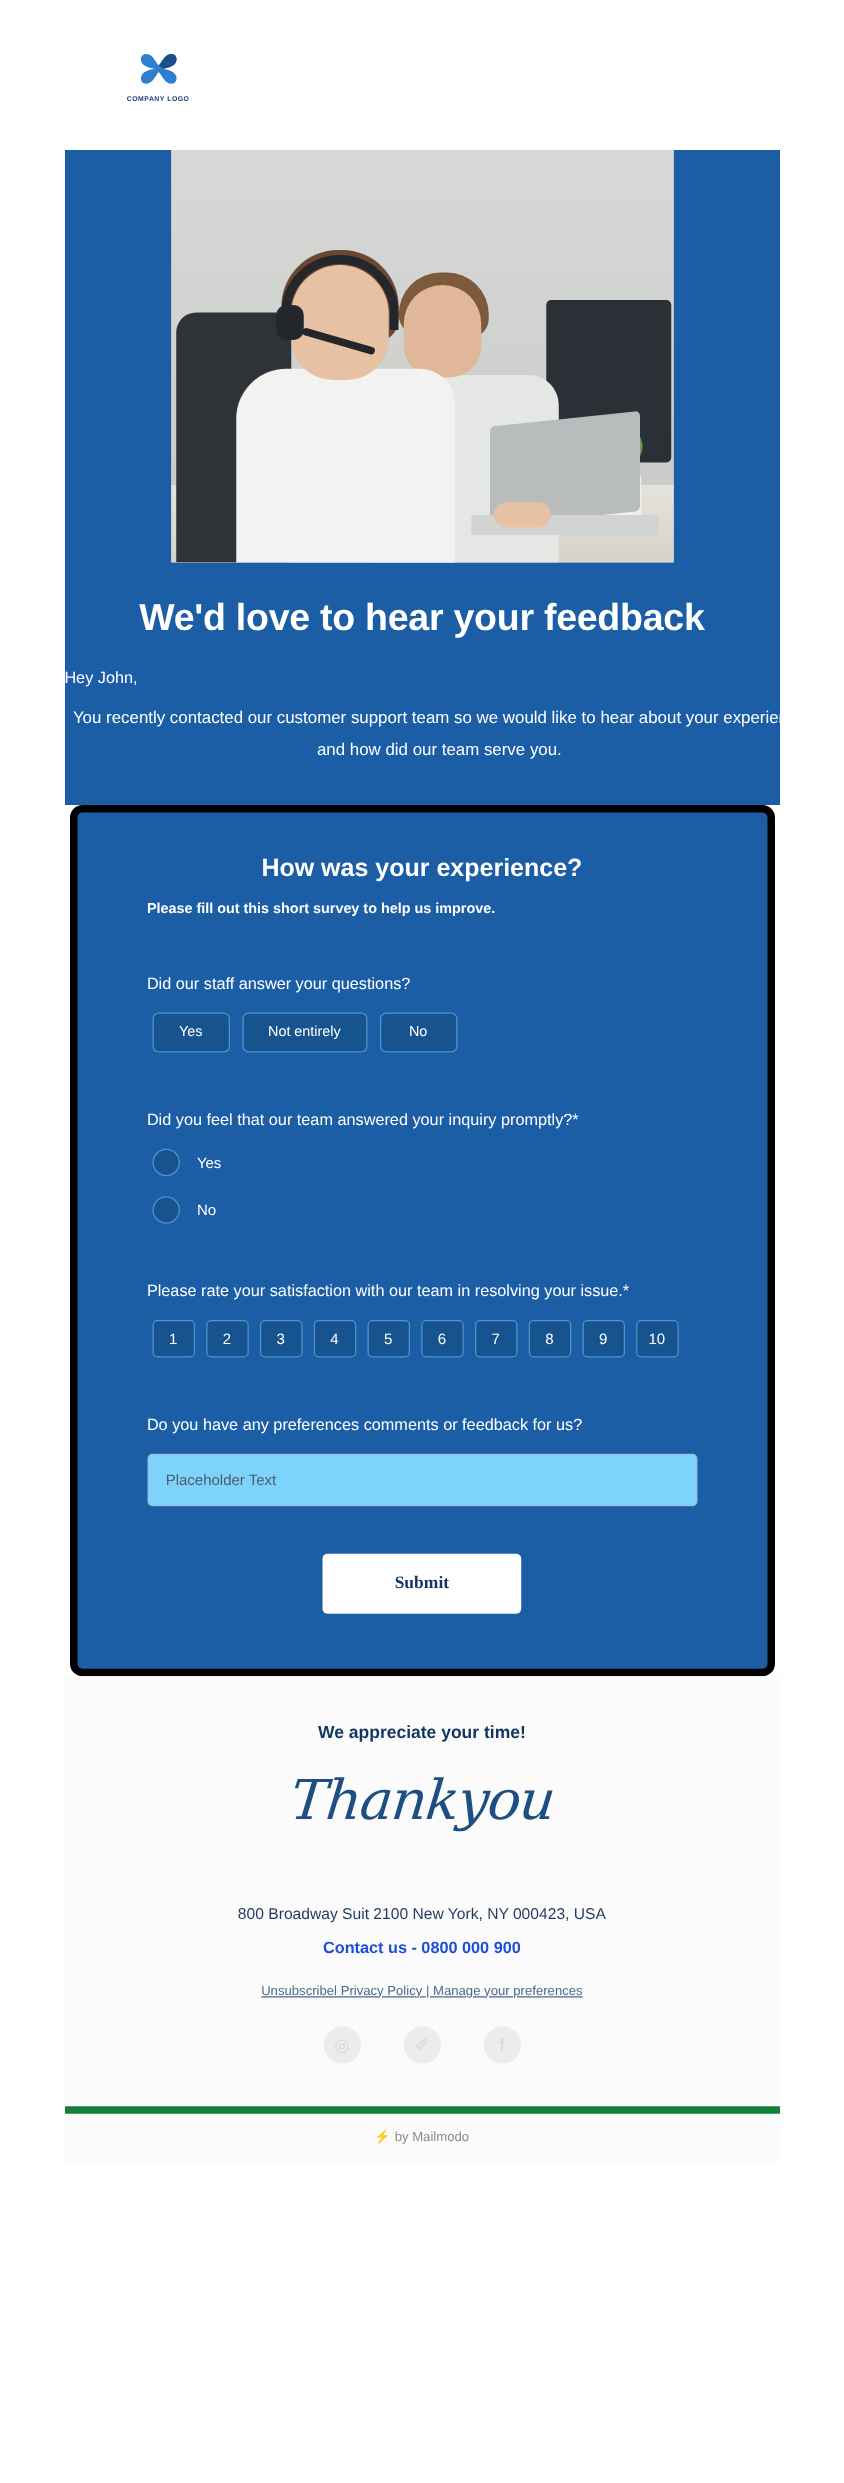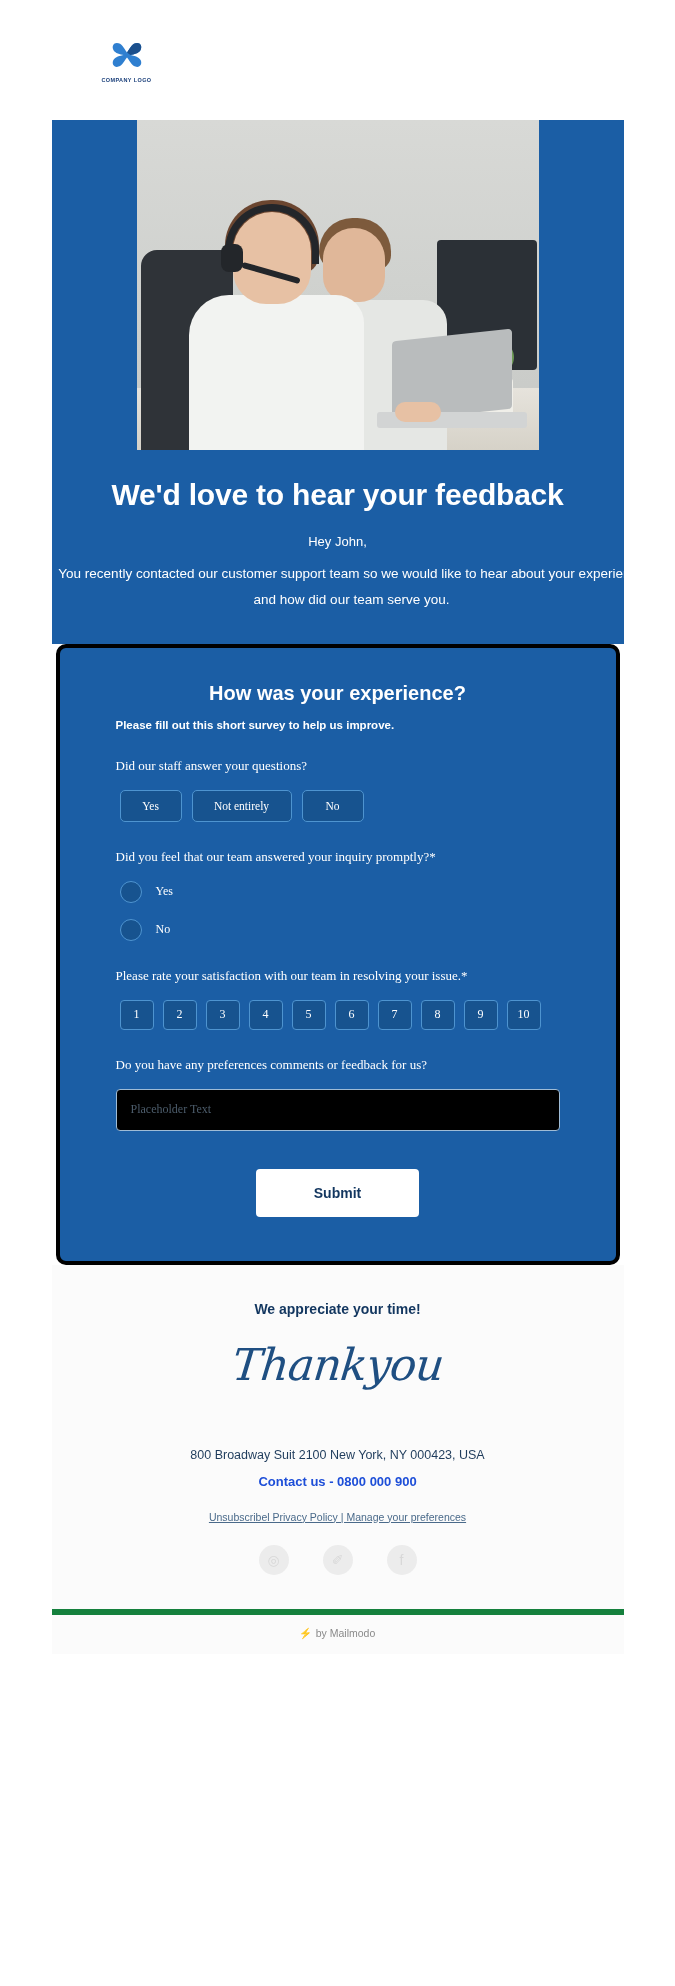--- a/index.html
+++ b/index.html
@@ -136,59 +136,59 @@
   .hero h1 {
     margin: 28px 0 0 0;
     text-align: center;
     color: #ffffff;
     font-size: 30px;
     font-weight: bold;
     letter-spacing: -0.2px;
   }
   .hero-greet {
     margin: 22px 0 0 0;
-    text-align: center;
+    text-align: left;
     color: #ffffff;
     font-size: 13px;
   }
   .hero-sub {
     margin: 12px auto 0 auto;
     width: 600px;
     text-align: center;
     color: #ffffff;
     font-size: 13.5px;
     line-height: 1.95;
   }
 
   
   .survey-wrap {
     padding: 0 4px;
   }
   .survey {
     background: #1b5ea5;
-    border: 4px solid #000000;
+    border: 6px solid #000000;
     border-radius: 10px;
     padding: 34px 56px 44px 56px;
   }
   .survey h2 {
     margin: 0;
     text-align: center;
     color: #ffffff;
     font-size: 20px;
     font-weight: bold;
   }
   .survey-note {
     margin: 14px 0 0 0;
     text-align: left;
     color: #ffffff;
     font-size: 11.5px;
     font-weight: bold;
   }
 
-  .q { margin-top: 27px; font-family: Liberation Serif, serif; }
+  .q { margin-top: 46px; }
   .q-label {
     color: #ffffff;
     font-size: 13px;
     margin-bottom: 16px;
   }
 
   .choice-row { display: flex; gap: 10px; padding-left: 4px; }
   .choice {
     background: #17538f;
     border: 1px solid #4e94d0;
@@ -229,21 +229,21 @@
     border: 1px solid #4e94d0;
     border-radius: 4px;
     color: #ffffff;
     font-size: 12px;
     display: flex; align-items: center; justify-content: center;
     cursor: pointer;
   }
 
   .textarea-box {
     margin-top: 4px;
-    background: #000000;
+    background: #7dd3fc;
     border: 1px solid #9fbcd6;
     border-radius: 4px;
     height: 42px;
     display: flex;
     align-items: center;
     padding: 0 14px;
     color: #4c5c6b;
     font-size: 12px;
   }
 
@@ -254,21 +254,21 @@
   }
   .submit-btn {
     background: #ffffff;
     color: #12365f;
     font-size: 14px;
     font-weight: bold;
     border: none;
     border-radius: 4px;
     padding: 16px 58px;
     cursor: pointer;
-    font-family: Liberation Sans, sans-serif;
+    font-family: Liberation Serif, serif;
   }
 
   
   .footer {
     background: #fbfbfb;
     padding: 36px 0 0 0;
     text-align: center;
   }
   .appreciate {
     color: #12365f;

